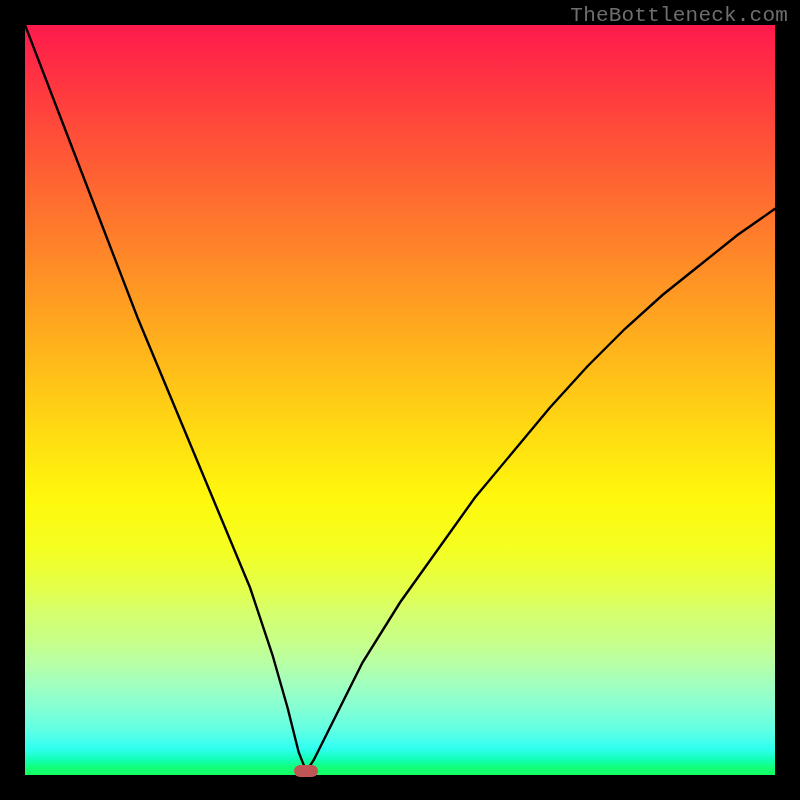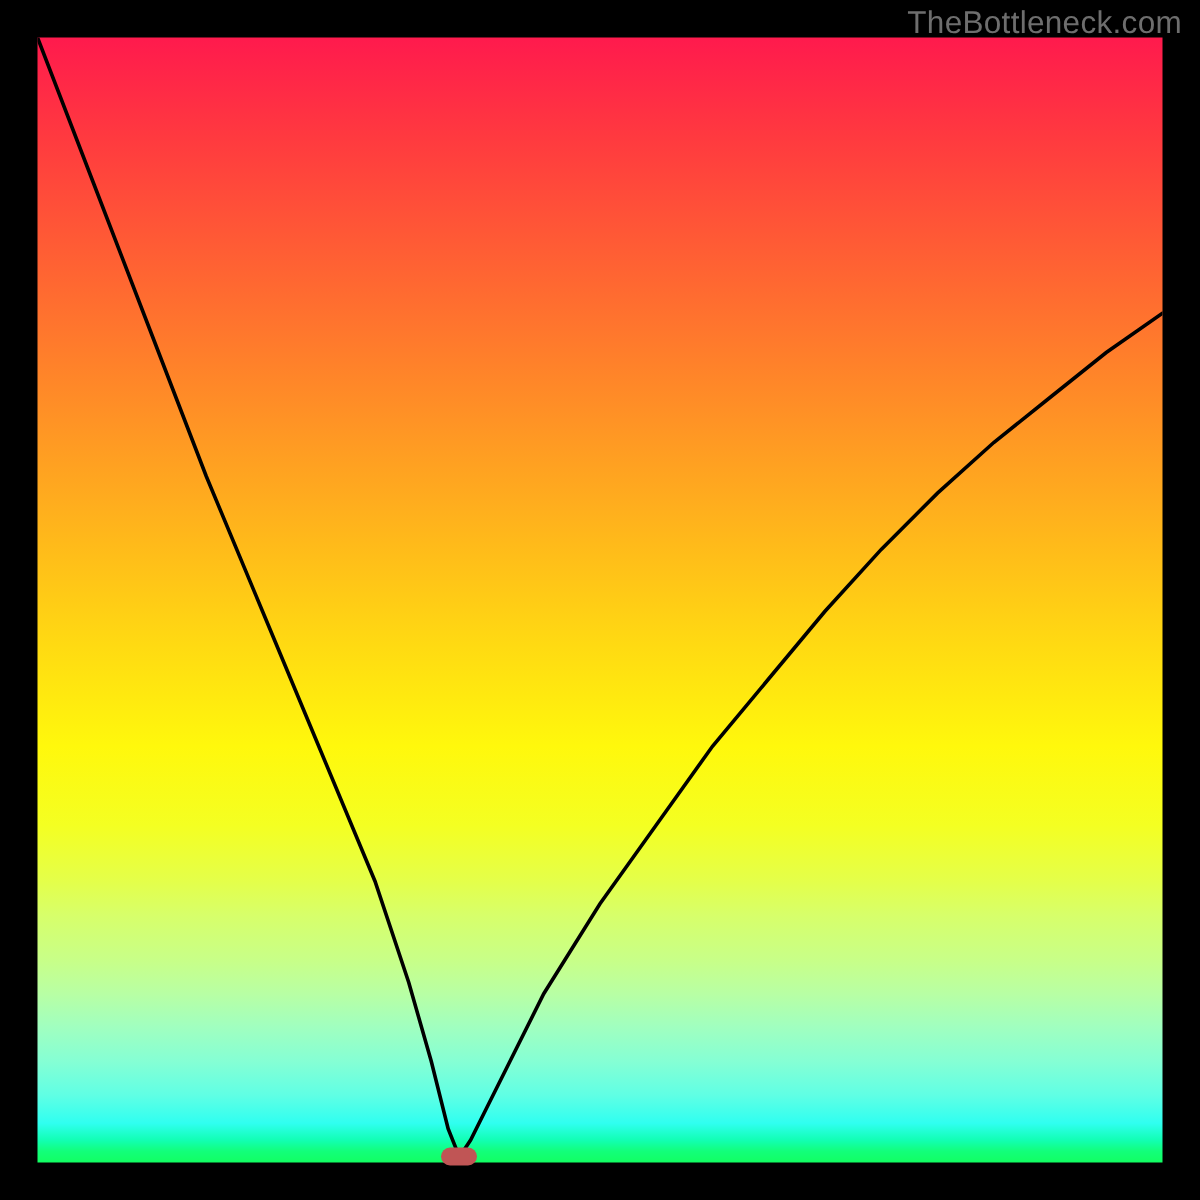--- a/index.html
+++ b/index.html
@@ -31,21 +31,21 @@
       #30fff0 96.5%,
       #12ffb4 98%,
       #12ff7a 99%,
       #12ff62 100%
     );
   }
   .watermark {
     position: absolute;
     top: 4px;
     right: 12px;
-    font-family: Liberation Sans, sans-serif;
+    font-family: Liberation Mono, monospace;
     font-size: 21px;
     font-weight: 500;
     color: #6e6e6e;
     letter-spacing: 0.2px;
     text-align: center;
   }
   .curve-layer {
     position: absolute;
     left: 25px;
     top: 25px;

